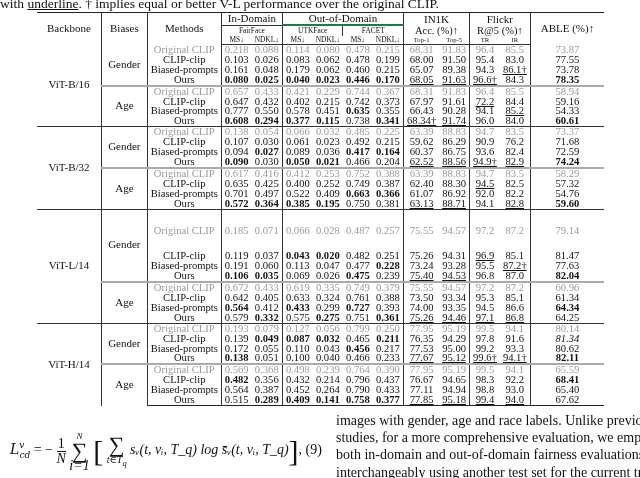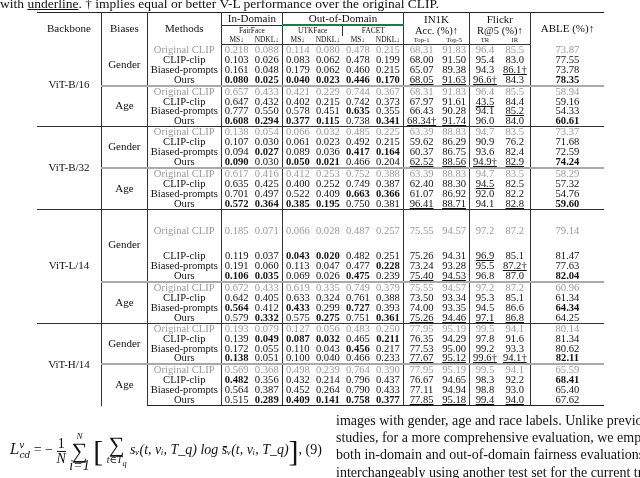--- a/index.html
+++ b/index.html
@@ -143,21 +143,21 @@
       <tr>
         <td class="vr cell m">CLIP-clip</td>
         <td class="cell v"><span>0.647</span></td>
         <td class="cell v vr"><span>0.432</span></td>
         <td class="cell v"><span>0.402</span></td>
         <td class="cell v"><span>0.215</span></td>
         <td class="cell v"><span>0.742</span></td>
         <td class="cell v vr"><span>0.373</span></td>
         <td class="cell v"><span>67.97</span></td>
         <td class="cell v vr"><span>91.61</span></td>
-        <td class="cell v"><span class="u">43.5</span></td>
+        <td class="cell v"><span class="u">72.2</span></td>
         <td class="cell v vr"><span>84.4</span></td>
         <td class="cell v" style="padding: 0px 10px;"><span>59.16</span></td>
       </tr>
       <tr>
         <td class="vr cell m">Biased-prompts</td>
         <td class="cell v"><span>0.777</span></td>
         <td class="cell v vr"><span>0.550</span></td>
         <td class="cell v"><span>0.578</span></td>
         <td class="cell v"><span>0.451</span></td>
         <td class="cell v"><span class="b">0.635</span></td>
@@ -284,21 +284,21 @@
         <td class="cell v" style="padding: 0px 10px;"><span>54.76</span></td>
       </tr>
       <tr>
         <td class="vr cell m">Ours</td>
         <td class="cell v"><span class="b">0.572</span></td>
         <td class="cell v vr"><span class="b">0.364</span></td>
         <td class="cell v"><span class="b">0.385</span></td>
         <td class="cell v"><span class="b">0.195</span></td>
         <td class="cell v"><span>0.750</span></td>
         <td class="cell v vr"><span>0.381</span></td>
-        <td class="cell v"><span class="u">96.41</span></td>
+        <td class="cell v"><span class="u">63.13</span></td>
         <td class="cell v vr"><span class="u">88.71</span></td>
         <td class="cell v"><span>94.1</span></td>
         <td class="cell v vr"><span class="u">82.8</span></td>
         <td class="cell v" style="padding: 0px 10px;"><span class="b">59.60</span></td>
       </tr>
       <tr class="bbsep orig">
         <td rowspan="8" class="vr" style="font-size: 11px;">ViT-L/14</td>
         <td rowspan="4" class="vr cell" style="font-size: 11px;">Gender</td>
         <td class="vr cell m" style="color: rgb(154, 154, 154);">Original CLIP</td>
         <td class="cell v" style="color: rgb(154, 154, 154);"><span>0.185</span></td>
@@ -413,41 +413,41 @@
         <td class="cell v" style="padding: 0px 10px;"><span>64.25</span></td>
       </tr>
       <tr class="bbsep orig">
         <td rowspan="8" class="vr" style="font-size: 11px;">ViT-H/14</td>
         <td rowspan="4" class="vr cell" style="font-size: 11px;">Gender</td>
         <td class="vr cell m" style="color: rgb(154, 154, 154);">Original CLIP</td>
         <td class="cell v" style="color: rgb(154, 154, 154);"><span>0.193</span></td>
         <td class="cell v vr" style="color: rgb(154, 154, 154);"><span>0.079</span></td>
         <td class="cell v" style="color: rgb(154, 154, 154);"><span>0.127</span></td>
         <td class="cell v" style="color: rgb(154, 154, 154);"><span>0.056</span></td>
-        <td class="cell v" style="color: rgb(154, 154, 154);"><span>0.483</span></td>
+        <td class="cell v" style="color: rgb(154, 154, 154);"><span>0.799</span></td>
         <td class="cell v vr" style="color: rgb(154, 154, 154);"><span>0.250</span></td>
         <td class="cell v" style="color: rgb(154, 154, 154);"><span>77.95</span></td>
         <td class="cell v vr" style="color: rgb(154, 154, 154);"><span>95.19</span></td>
         <td class="cell v" style="color: rgb(154, 154, 154);"><span>99.5</span></td>
         <td class="cell v vr" style="color: rgb(154, 154, 154);"><span>94.1</span></td>
         <td class="cell v" style="color: rgb(154, 154, 154); padding: 0px 10px;"><span>80.14</span></td>
       </tr>
       <tr>
         <td class="vr cell m">CLIP-clip</td>
         <td class="cell v"><span>0.139</span></td>
         <td class="cell v vr"><span class="b">0.049</span></td>
         <td class="cell v"><span class="b">0.087</span></td>
         <td class="cell v"><span class="b">0.032</span></td>
         <td class="cell v"><span>0.465</span></td>
         <td class="cell v vr"><span class="b">0.211</span></td>
         <td class="cell v"><span>76.35</span></td>
         <td class="cell v vr"><span>94.29</span></td>
         <td class="cell v"><span>97.8</span></td>
         <td class="cell v vr"><span>91.6</span></td>
-        <td class="cell v" style="padding: 0px 10px;"><span>81.34</span></td>
+        <td class="cell v" style="padding: 0px 10px; font-style: italic;"><span>81.34</span></td>
       </tr>
       <tr>
         <td class="vr cell m">Biased-prompts</td>
         <td class="cell v"><span>0.172</span></td>
         <td class="cell v vr"><span>0.055</span></td>
         <td class="cell v"><span>0.110</span></td>
         <td class="cell v"><span>0.043</span></td>
         <td class="cell v"><span class="b">0.456</span></td>
         <td class="cell v vr"><span>0.217</span></td>
         <td class="cell v"><span>77.53</span></td>

